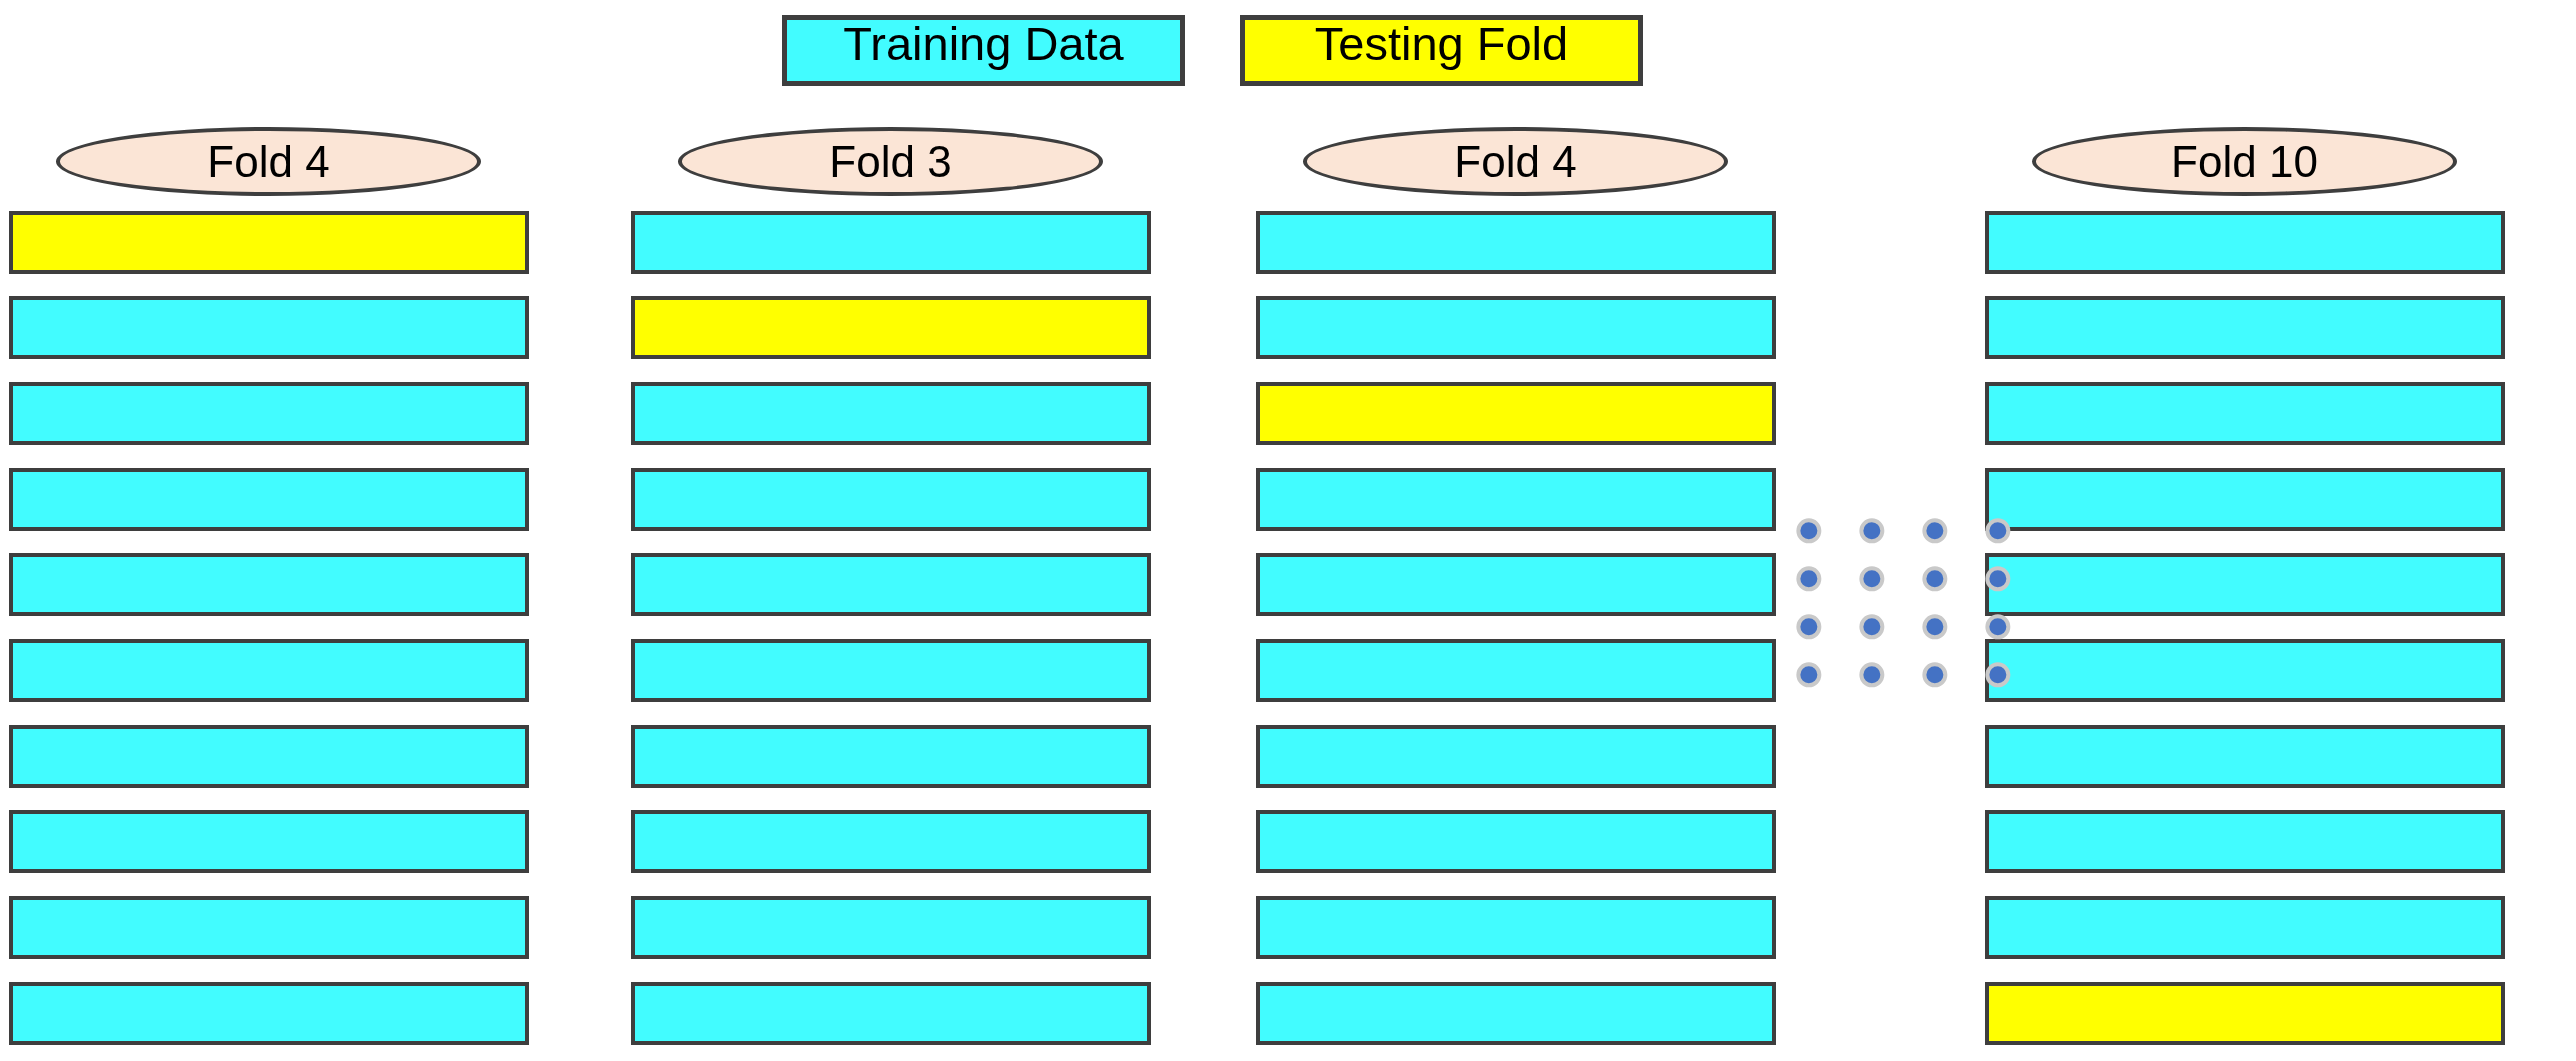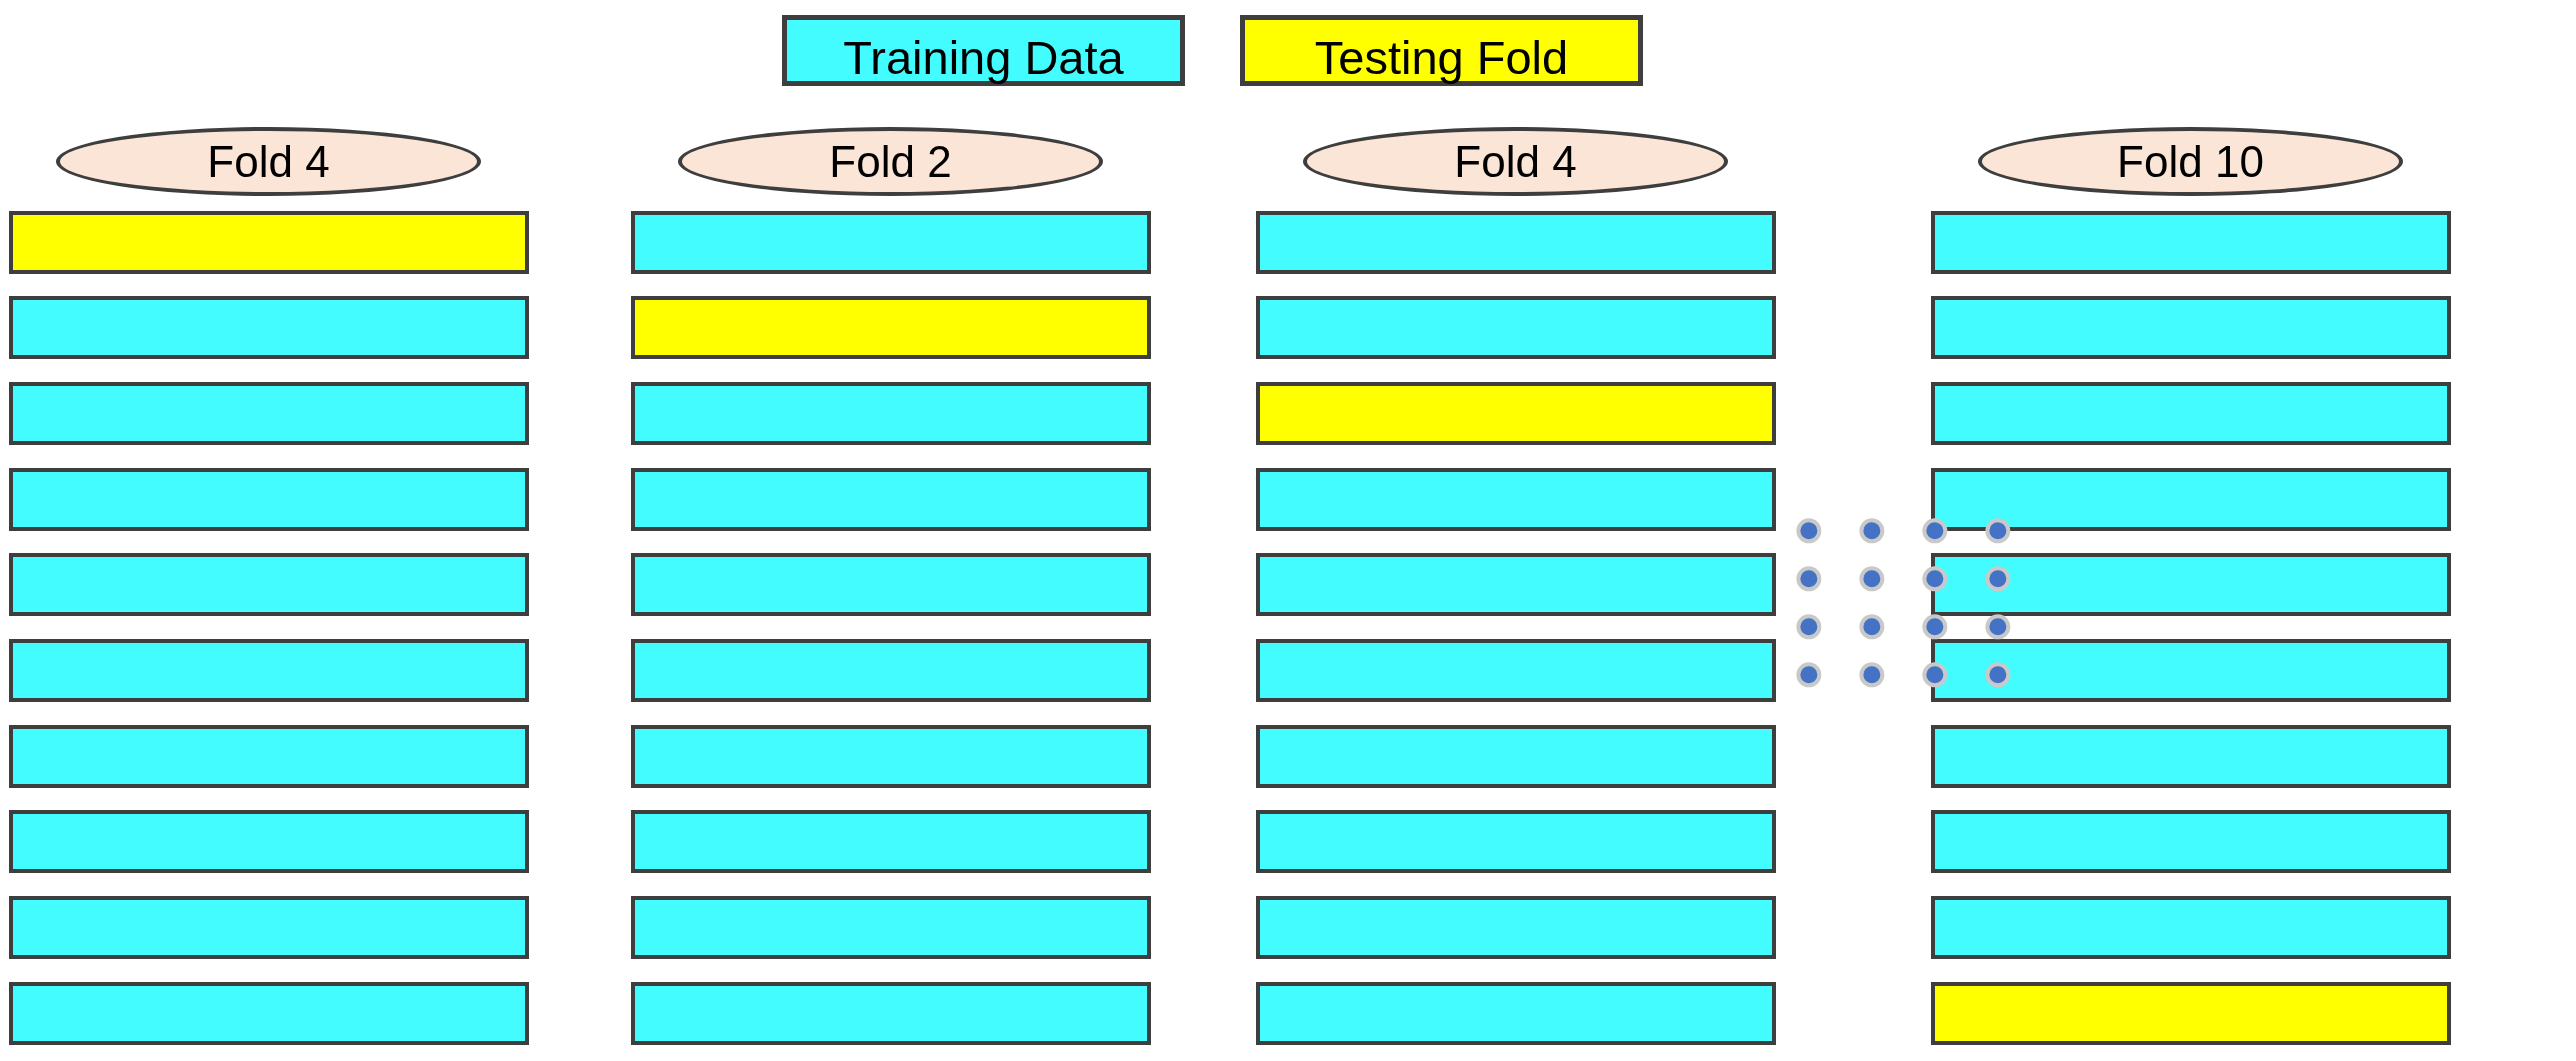--- a/index.html
+++ b/index.html
@@ -16,21 +16,21 @@
     overflow: hidden;
     color: #000;
   }
   .legend-box {
     position: absolute;
     top: 14.6px;
     height: 71px;
     box-sizing: border-box;
     border: 5.5px solid var(--outline);
     display: flex;
-    align-items: flex-end;
+    align-items: flex-start;
     justify-content: center;
     font-size: 47px;
     line-height: 1;
     white-space: nowrap;
   }
   #legend-training { left: 782px;  width: 403px; background: var(--training); }
   #legend-testing  { left: 1240px; width: 403px; background: var(--testing); }
 
   .fold {
     position: absolute;
@@ -98,21 +98,21 @@
         <div class="bar training" style="top: 468px;"></div>
         <div class="bar training" style="top: 553px;"></div>
         <div class="bar training" style="top: 639px;"></div>
         <div class="bar training" style="top: 725px;"></div>
         <div class="bar training" style="top: 810px;"></div>
         <div class="bar training" style="top: 896px;"></div>
         <div class="bar training" style="top: 982px;"></div>
       </div>
       <div class="fold" style="left: 631px; width: 520px;">
         <div class="fold-ellipse" style="left: 47px; width: 425px;">
-          <span>Fold 2</span>
+          <span>Fold 3</span>
         </div>
         <div class="bar training" style="top: 211px;"></div>
         <div class="bar testing" style="top: 296px;"></div>
         <div class="bar training" style="top: 382px;"></div>
         <div class="bar training" style="top: 468px;"></div>
         <div class="bar training" style="top: 553px;"></div>
         <div class="bar training" style="top: 639px;"></div>
         <div class="bar training" style="top: 725px;"></div>
         <div class="bar training" style="top: 810px;"></div>
         <div class="bar training" style="top: 896px;"></div>
@@ -126,21 +126,21 @@
         <div class="bar training" style="top: 296px;"></div>
         <div class="bar testing" style="top: 382px;"></div>
         <div class="bar training" style="top: 468px;"></div>
         <div class="bar training" style="top: 553px;"></div>
         <div class="bar training" style="top: 639px;"></div>
         <div class="bar training" style="top: 725px;"></div>
         <div class="bar training" style="top: 810px;"></div>
         <div class="bar training" style="top: 896px;"></div>
         <div class="bar training" style="top: 982px;"></div>
       </div>
-      <div class="fold" style="left: 1931px; width: 520px;">
+      <div class="fold" style="left: 1985px; width: 520px;">
         <div class="fold-ellipse" style="left: 47px; width: 425px;">
           <span>Fold 10</span>
         </div>
         <div class="bar training" style="top: 211px;"></div>
         <div class="bar training" style="top: 296px;"></div>
         <div class="bar training" style="top: 382px;"></div>
         <div class="bar training" style="top: 468px;"></div>
         <div class="bar training" style="top: 553px;"></div>
         <div class="bar training" style="top: 639px;"></div>
         <div class="bar training" style="top: 725px;"></div>

